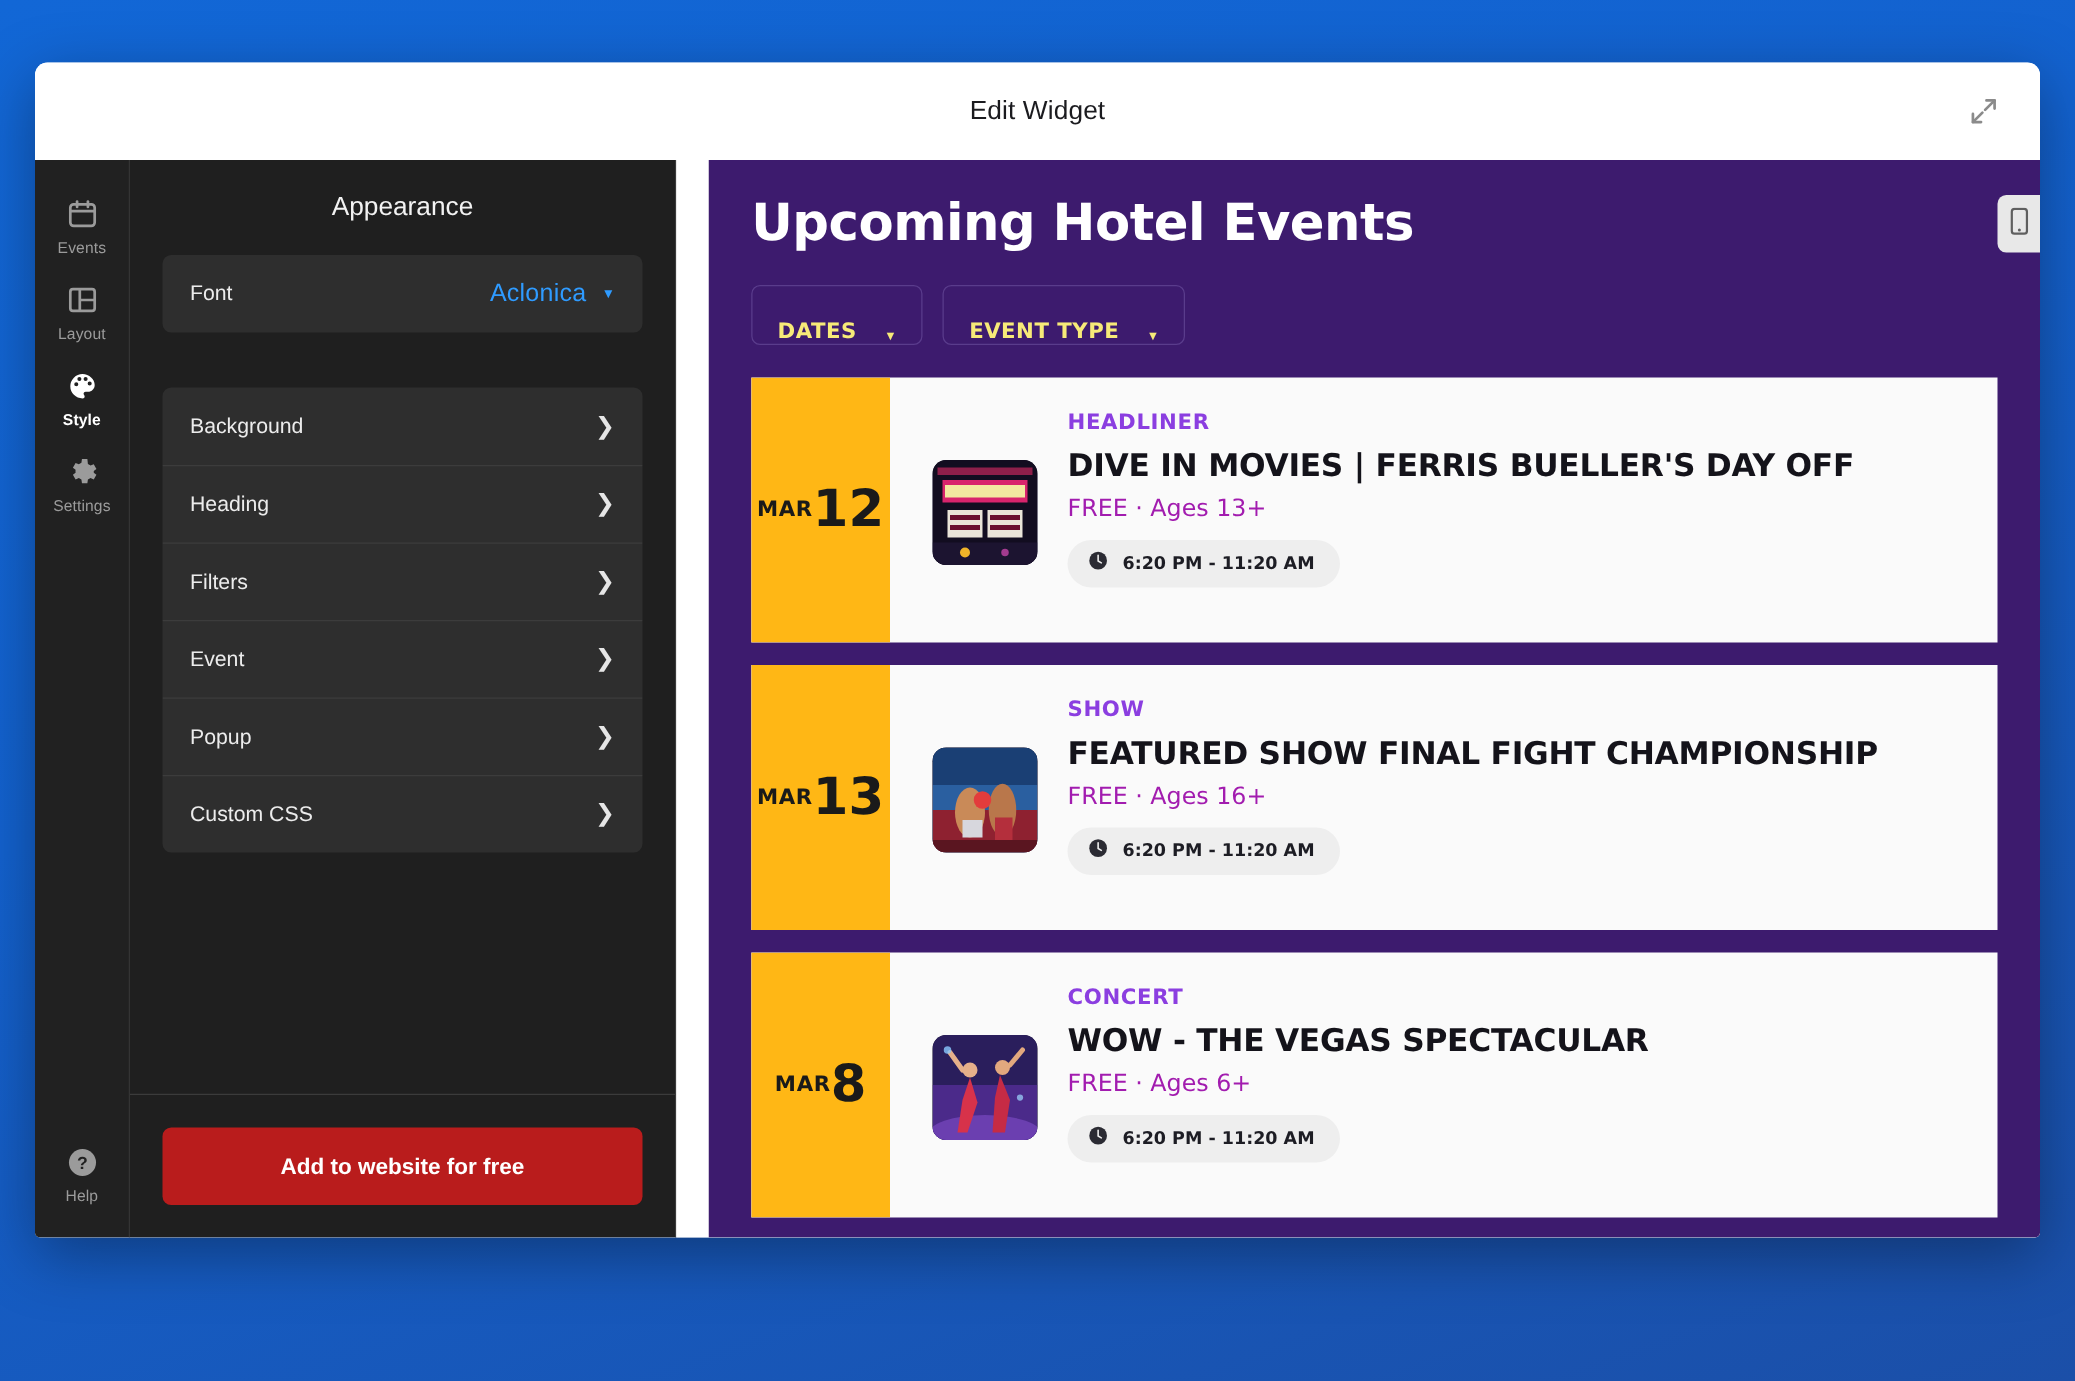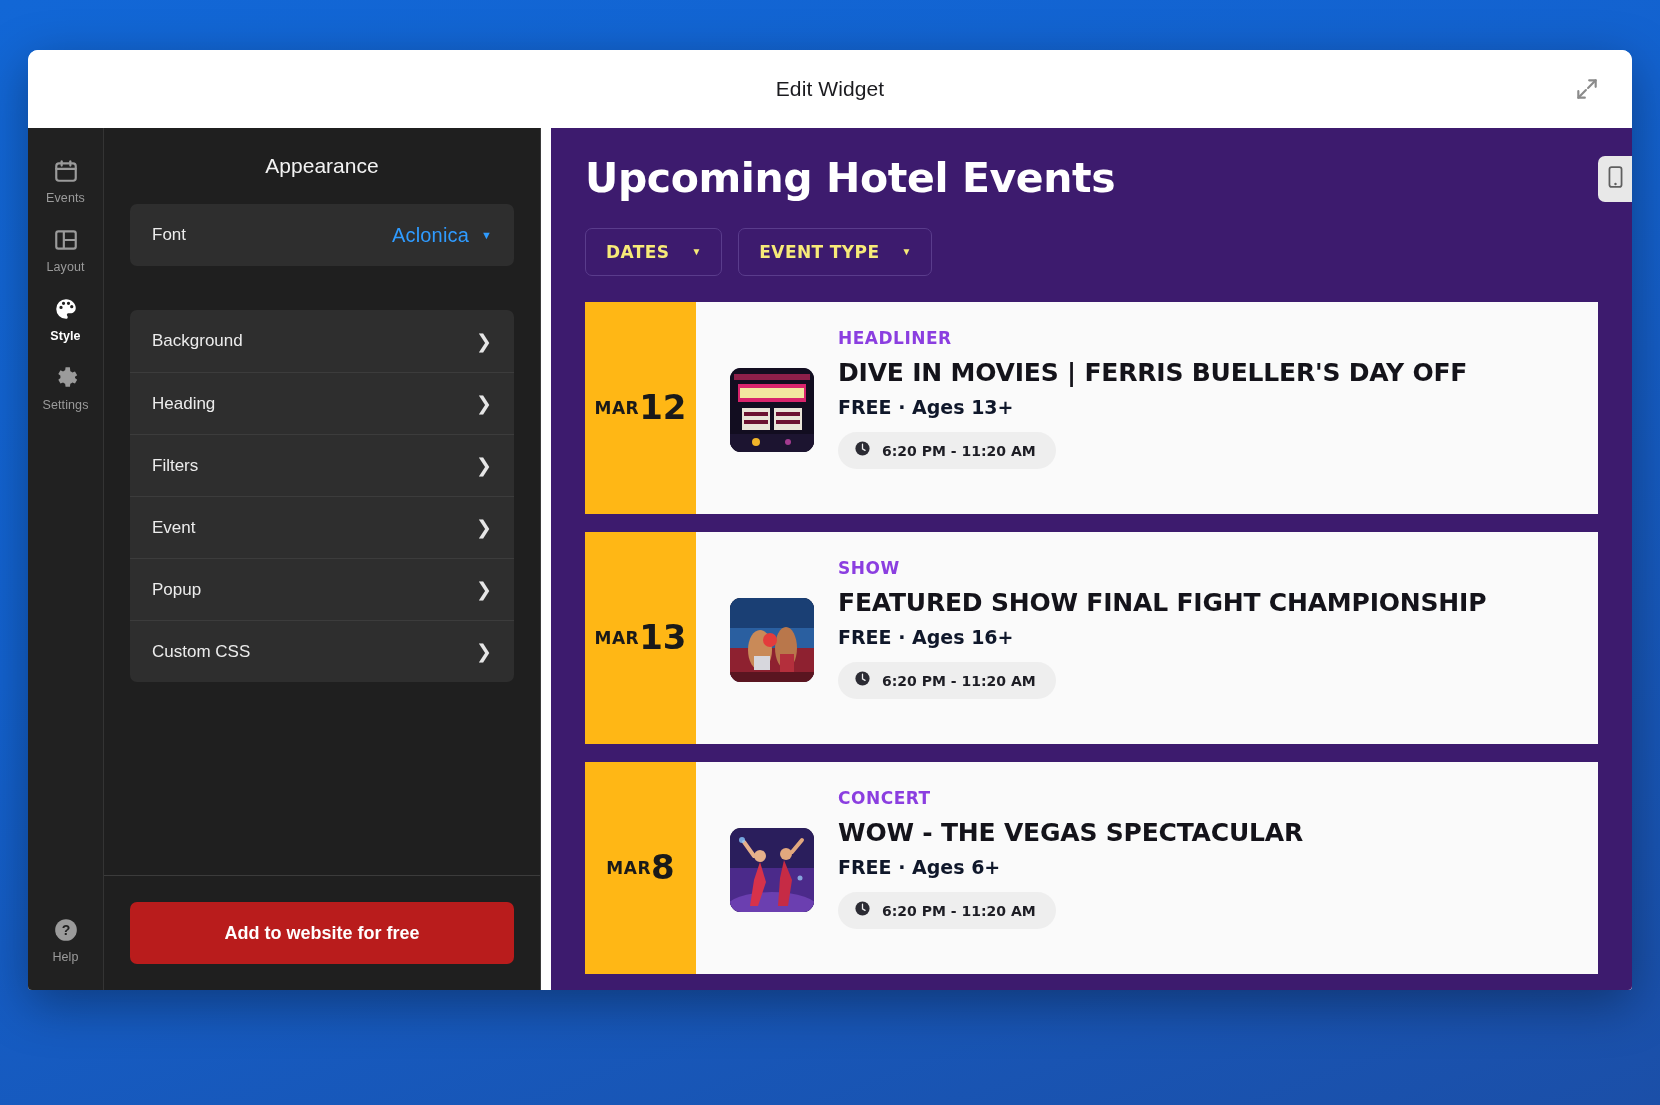--- a/index.html
+++ b/index.html
@@ -127,21 +127,21 @@
     font-family: "Liberation Sans", sans-serif;
     cursor: pointer;
   }
 
   
   .preview-wrap {
     flex: 1; min-width: 0;
     background: #ffffff;
     position: relative;
     display: flex;
-    padding-left: 10px;
+    padding-left: 26px;
   }
   .preview {
     flex: 1;
     background: #3d1b6e;
     overflow: hidden;
     position: relative;
     padding: 26px 34px 0 34px;
   }
   .widget-title {
     color: #ffffff;
@@ -150,21 +150,21 @@
     letter-spacing: -.4px;
     font-family: "DejaVu Sans", sans-serif;
     margin-bottom: 26px;
     white-space: nowrap;
   }
   .filters { display: flex; gap: 16px; margin-bottom: 26px; }
   .filter-pill {
     height: 48px;
     border: 1px solid #5a3c8c;
     border-radius: 7px;
-    display: flex; align-items: center; gap: 22px;
+    display: flex; align-items: flex-end; gap: 22px;
     padding: 0 20px;
     cursor: pointer;
   }
   .filter-label {
     color: #f7ea78;
     font-size: 17px; font-weight: 700;
     letter-spacing: .4px;
     font-family: "DejaVu Sans", sans-serif;
   }
   .filter-caret { color: #f7ea78; font-size: 10px; line-height: 1; }
@@ -178,21 +178,21 @@
   }
   .date-col {
     width: 111px; min-width: 111px;
     background: #ffb715;
     display: flex; flex-direction: row;
     align-items: center; justify-content: center;
     color: #1a1a1a;
     font-family: "DejaVu Sans", sans-serif;
   }
   .date-mon { font-size: 17px; font-weight: 700; letter-spacing: .5px; }
-  .date-day { font-size: 34px; font-weight: 700; line-height: 1.15; }
+  .date-day { font-size: 41px; font-weight: 700; line-height: 1.15; }
   .event-main {
     flex: 1;
     display: flex;
     padding: 26px 26px 26px 34px;
     gap: 24px;
     align-items: flex-start;
   }
   .thumb {
     width: 84px; height: 84px; min-width: 84px;
     border-radius: 11px;
@@ -210,22 +210,22 @@
   }
   .event-name {
     color: #14131a;
     font-size: 25px; font-weight: 700;
     line-height: 1.24;
     letter-spacing: -.2px;
     font-family: "DejaVu Sans", sans-serif;
     margin-bottom: 8px;
   }
   .event-meta {
-    color: #0f172a;
-    font-size: 19px; font-weight: 700;
+    color: #a21caf;
+    font-size: 19px; font-weight: 400;
     font-family: "DejaVu Sans", sans-serif;
     margin-bottom: 14px;
   }
   .time-pill {
     display: inline-flex; align-items: center; gap: 11px;
     background: #eeeeee;
     border-radius: 999px;
     padding: 8px 20px 8px 16px;
   }
   .time-text {

